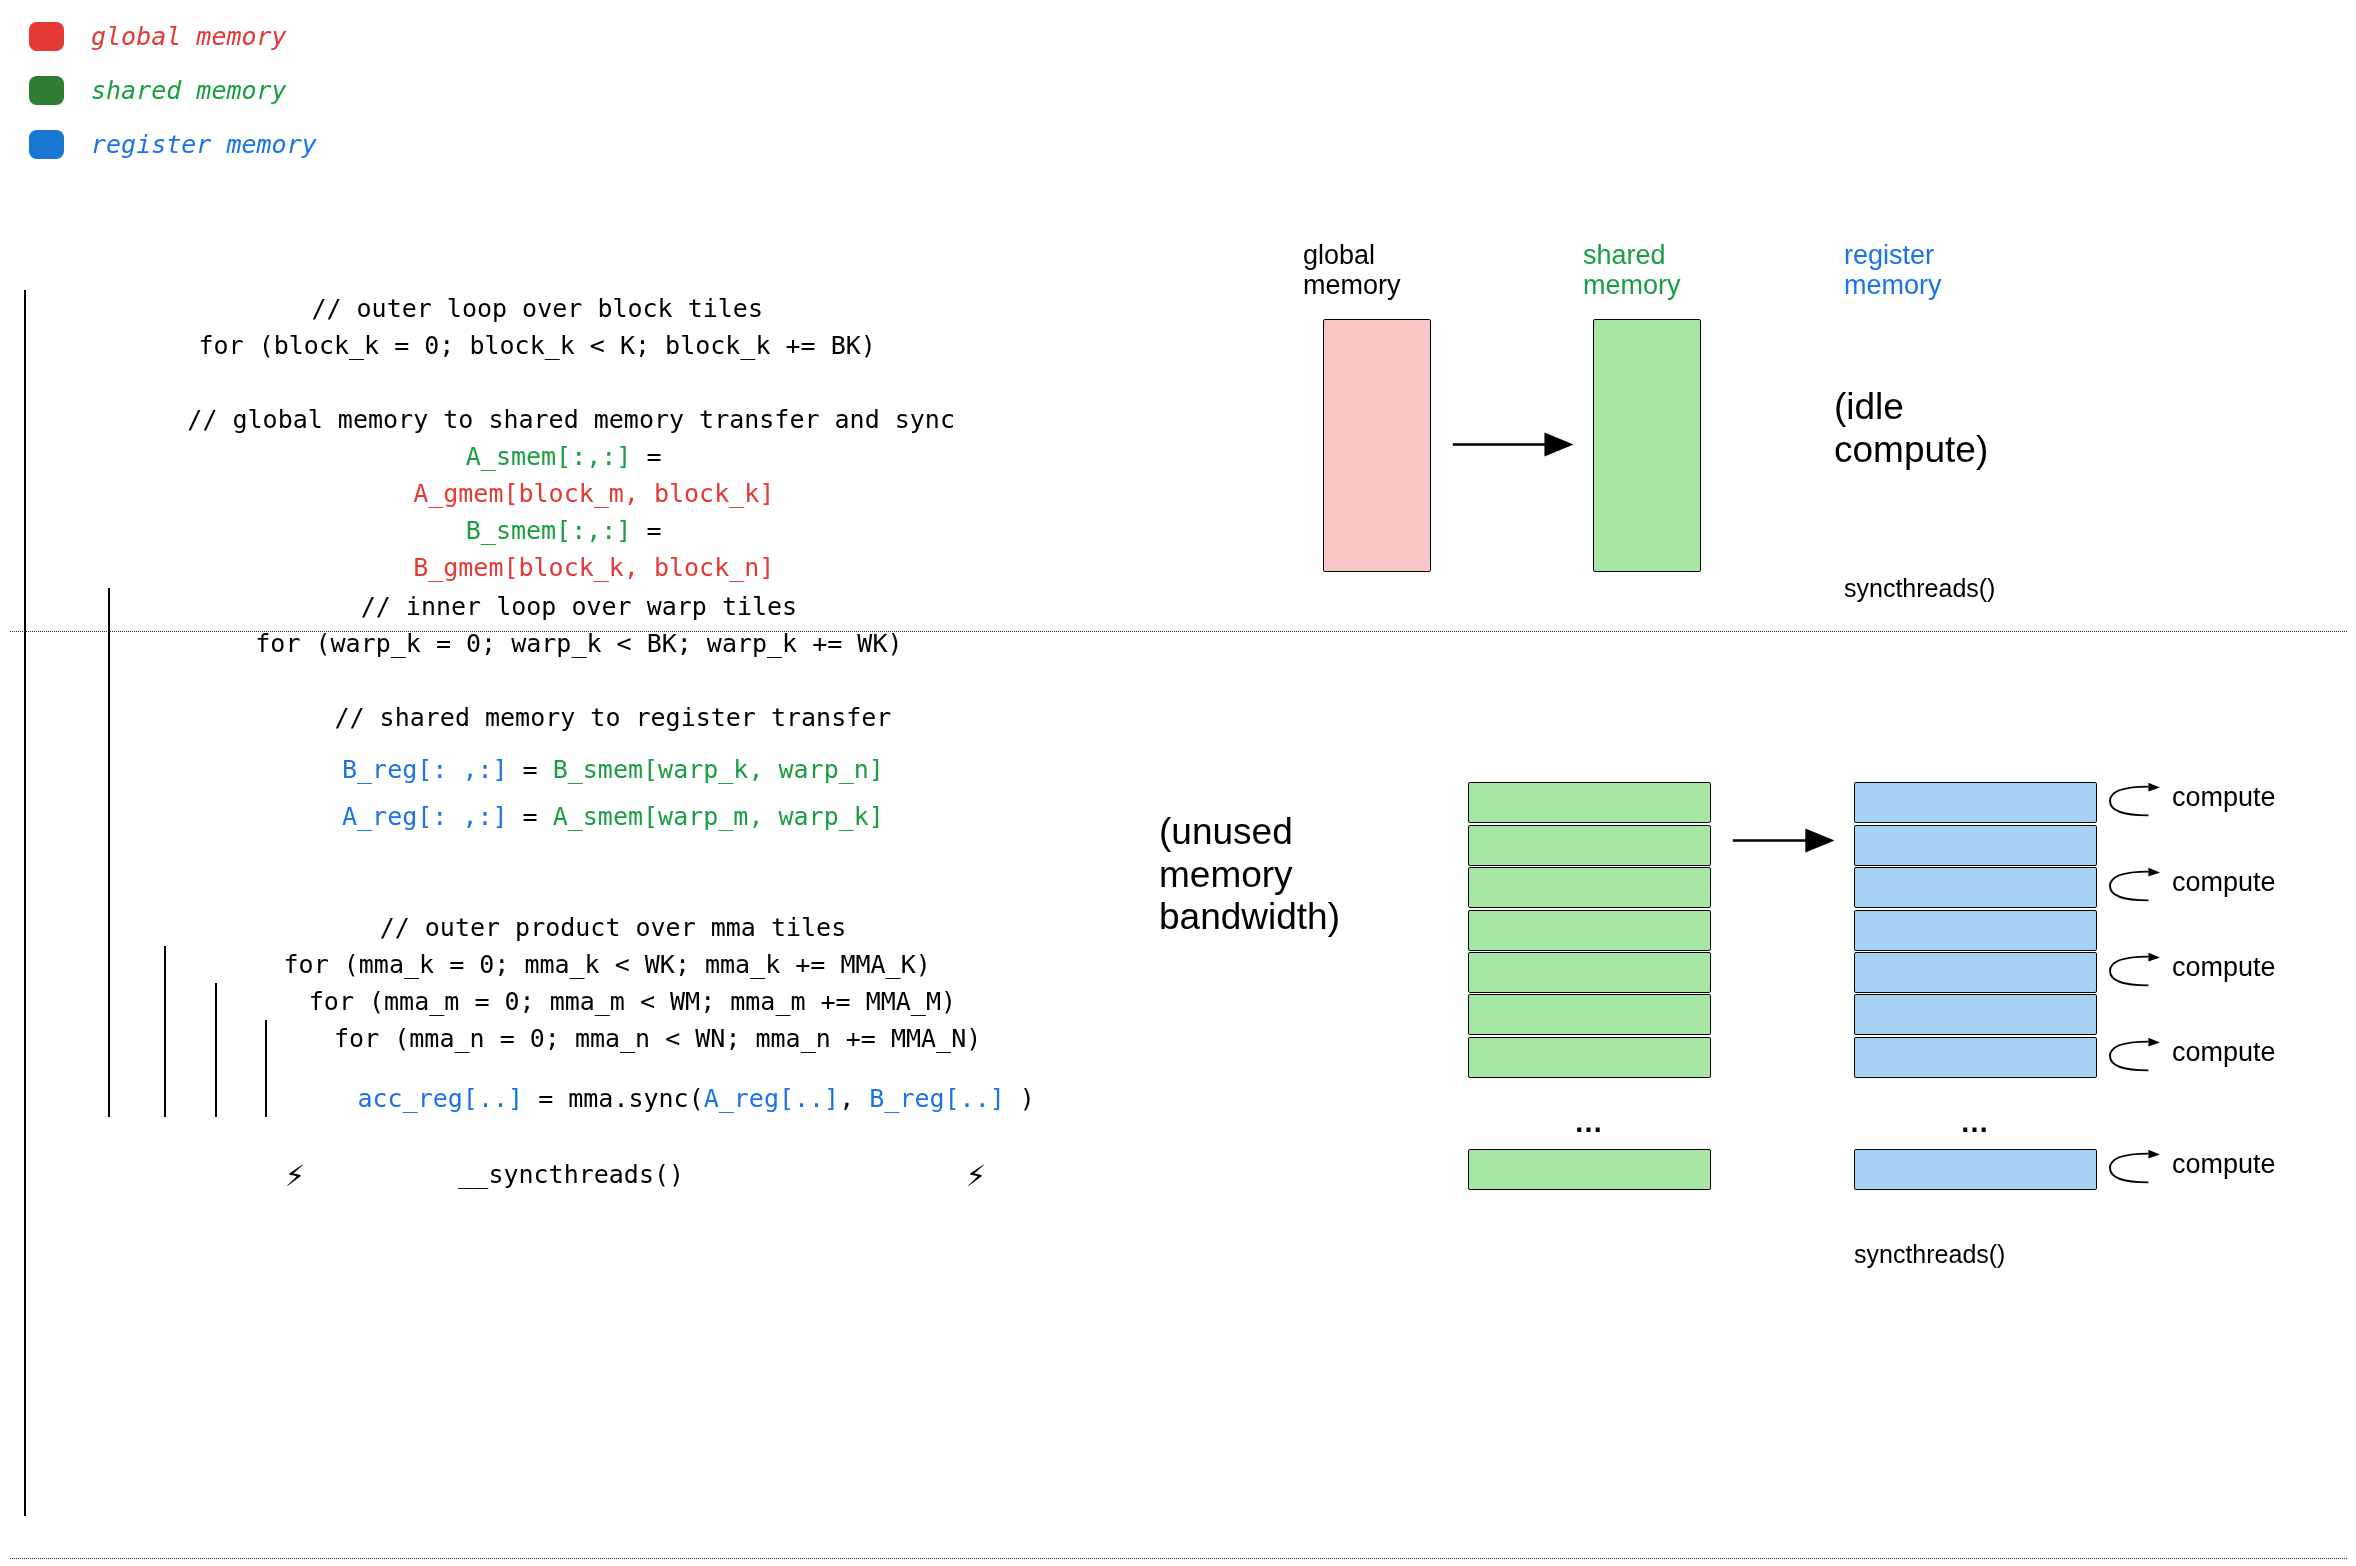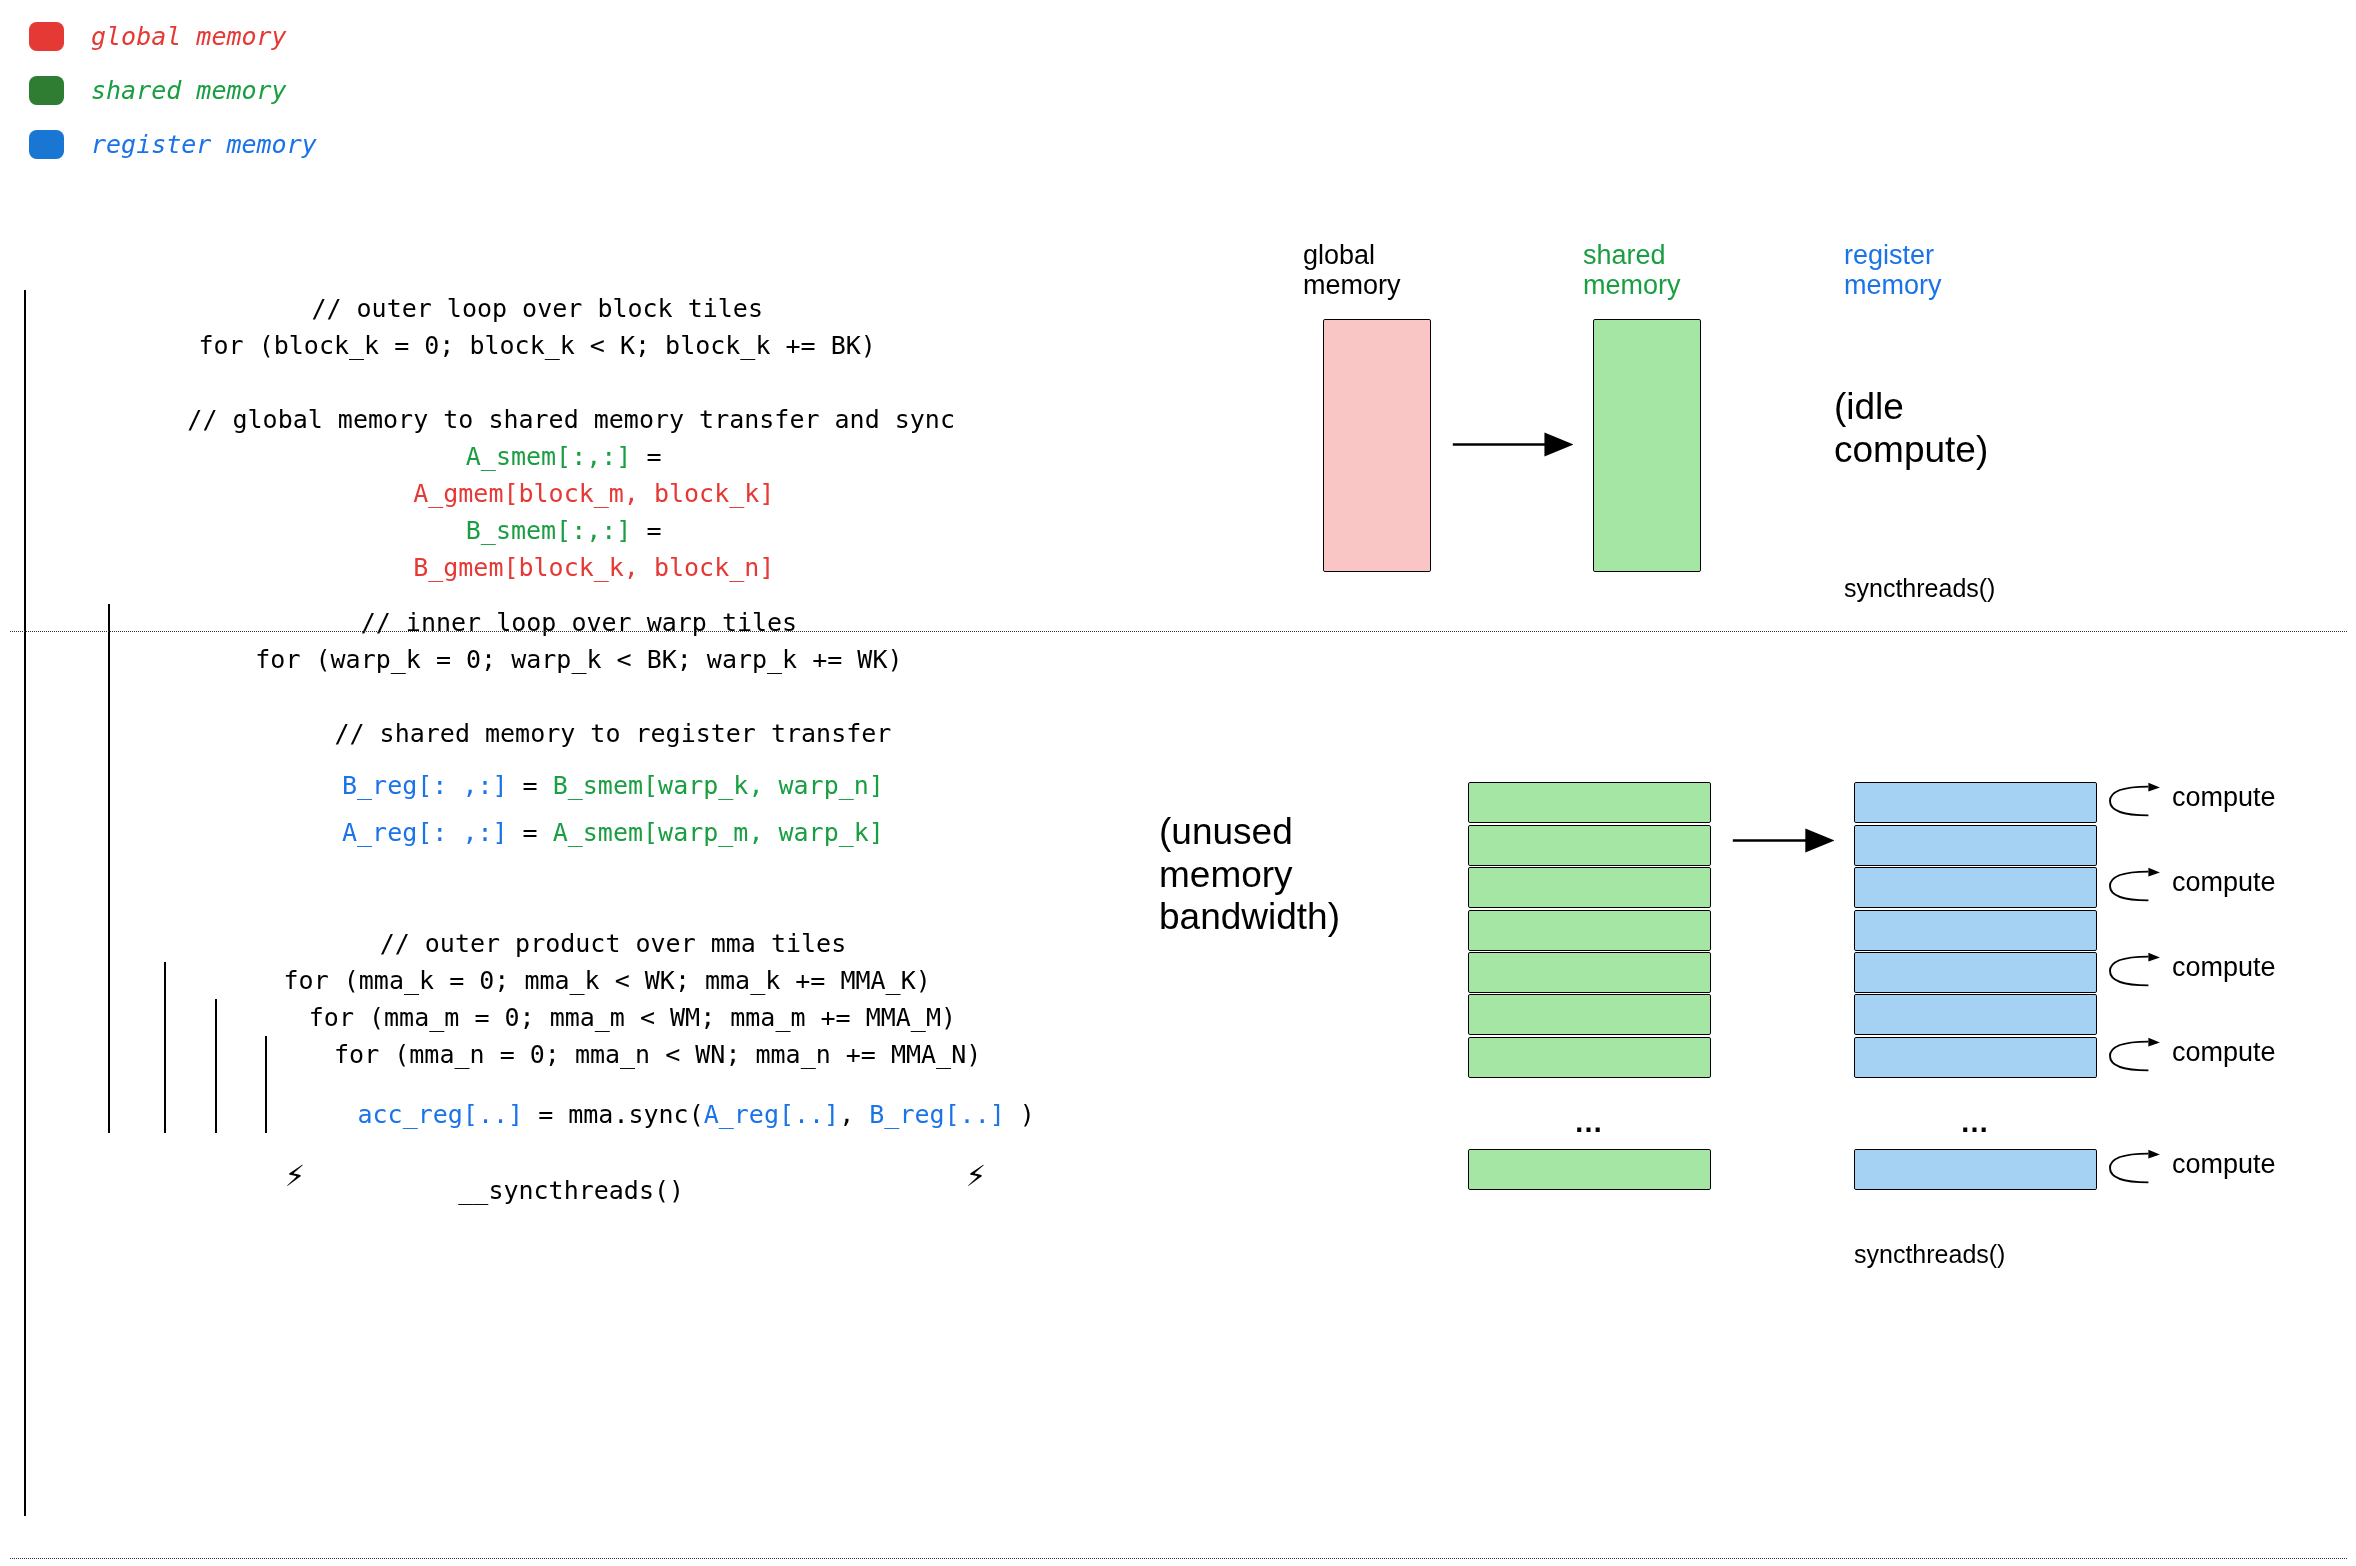--- a/index.html
+++ b/index.html
@@ -174,21 +174,21 @@
   <div class="code-outer">
     <div class="code-line">// outer loop over block tiles</div>
     <div class="code-line">for (block_k = 0; block_k &lt; K; block_k += BK)</div>
     <div class="code-line">&nbsp;</div>
     <div class="code-line indent1">// global memory to shared memory transfer and sync</div>
     <div class="code-line indent1"><span class="t-green">A_smem[:,:]</span><span> = </span></div>
     <div class="code-line indent1">   <span class="t-red">A_gmem[block_m, block_k]</span></div>
     <div class="code-line indent1"><span class="t-green">B_smem[:,:]</span><span> = </span></div>
     <div class="code-line indent1">   <span class="t-red">B_gmem[block_k, block_n]</span></div>
 
-    <div class="nested-border-1" style="margin-top:18px;">
+    <div class="nested-border-1" style="margin-top:2px;">
       <div class="code-line">// inner loop over warp tiles</div>
       <div class="code-line">for (warp_k = 0; warp_k &lt; BK; warp_k += WK)</div>
       <div class="code-line">&nbsp;</div>
       <div class="code-line indent1">// shared memory to register transfer</div>
       <div class="code-line indent1" style="margin-top:15.4px;"><span class="t-blue">B_reg[: ,:]</span><span> = </span><span class="t-green">B_smem[warp_k, warp_n]</span></div>
       <div class="code-line indent1" style="margin-top:9.7px;"><span class="t-blue">A_reg[: ,:]</span><span> = </span><span class="t-green">A_smem[warp_m, warp_k]</span></div>
       <div class="code-line">&nbsp;</div>
       <div class="code-line">&nbsp;</div>
       <div class="code-line indent1">// outer product over mma tiles</div>
 

